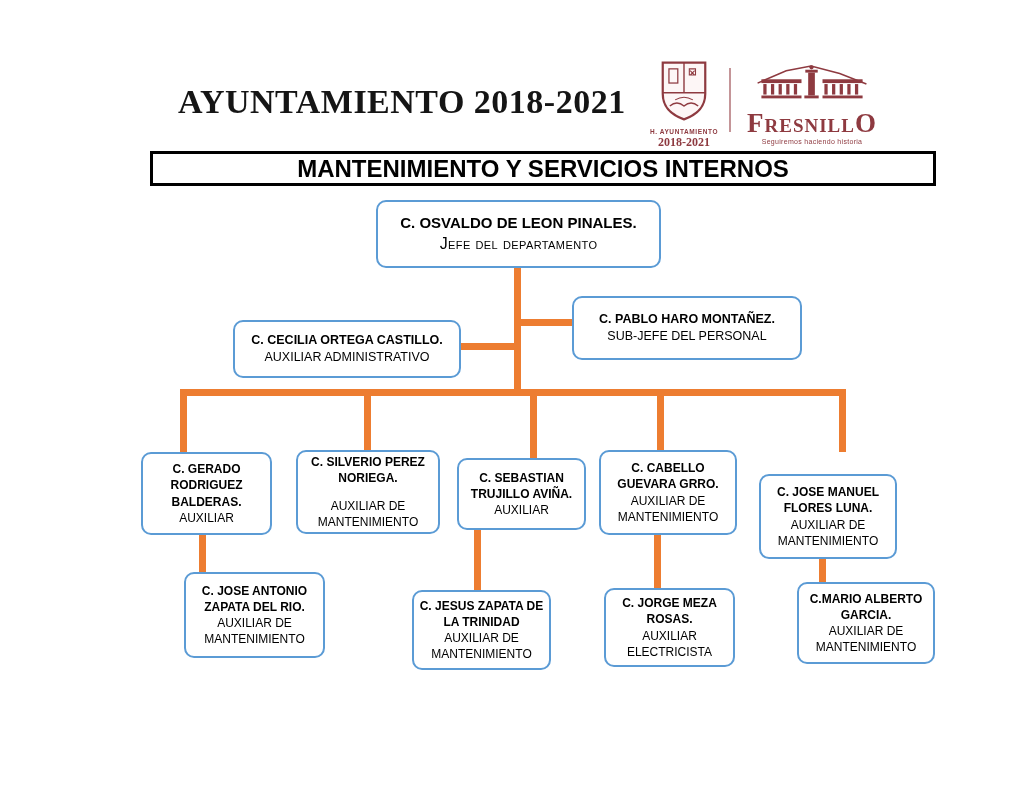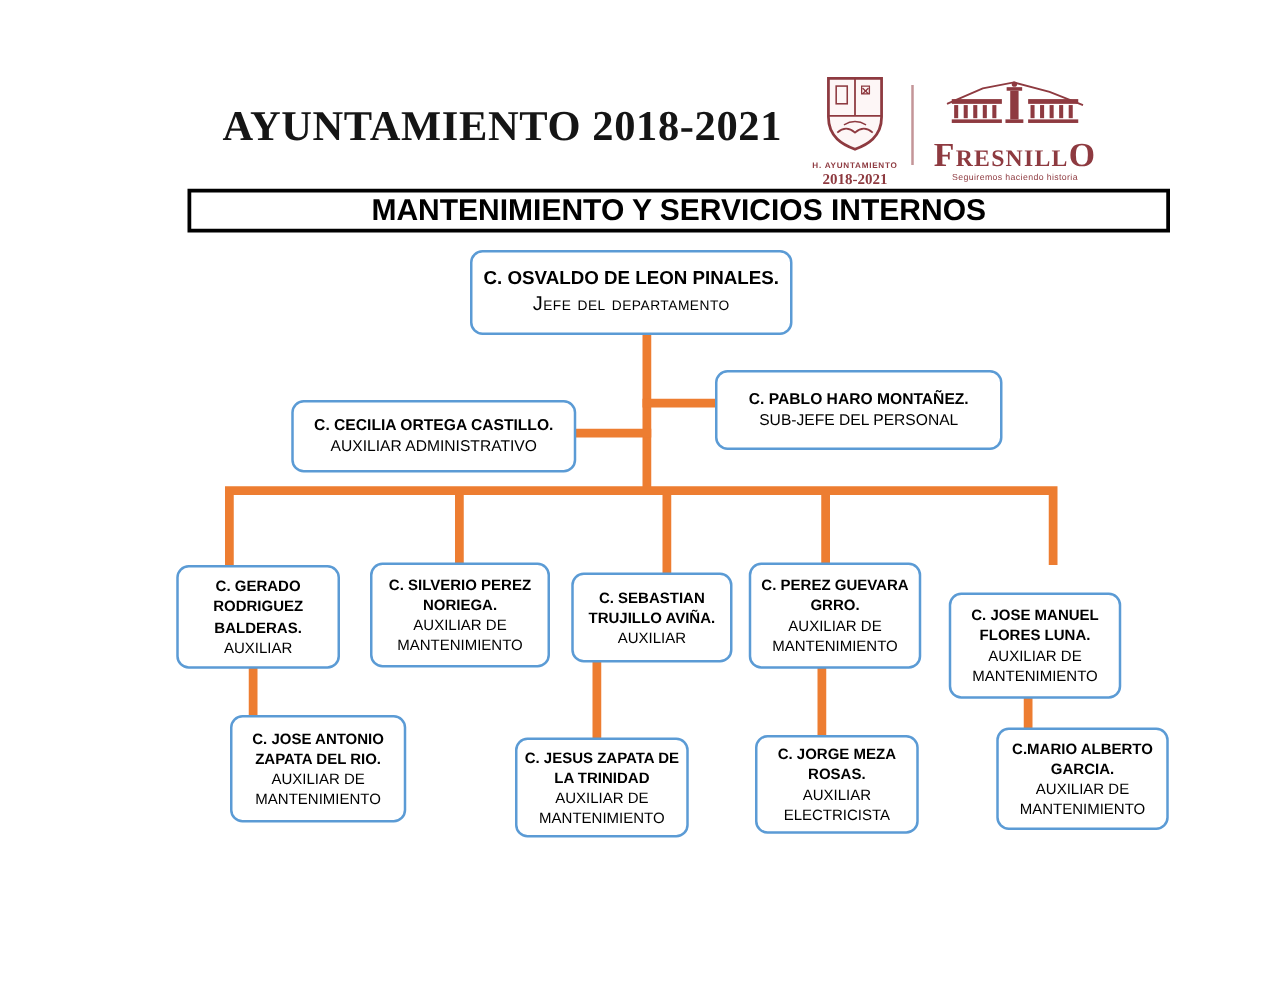--- a/index.html
+++ b/index.html
@@ -92,52 +92,52 @@
   <div class="conn" style="left:180px;top:396px;width:7px;height:58px;"></div>
   <div class="conn" style="left:364px;top:396px;width:7px;height:56px;"></div>
   <div class="conn" style="left:530px;top:396px;width:7px;height:64px;"></div>
   <div class="conn" style="left:657px;top:396px;width:7px;height:56px;"></div>
   <div class="conn" style="left:839px;top:396px;width:7px;height:56px;"></div>
   <div class="conn" style="left:199px;top:533px;width:7px;height:41px;"></div>
   <div class="conn" style="left:474px;top:529px;width:7px;height:63px;"></div>
   <div class="conn" style="left:654px;top:533px;width:7px;height:57px;"></div>
   <div class="conn" style="left:819px;top:533px;width:7px;height:51px;"></div>
 
-  <div class="node" style="left:376px;top:200px;width:258px;height:68px;">
+  <div class="node" style="left:376px;top:200px;width:285px;height:68px;">
     <div class="name fs15">C. OSVALDO DE LEON PINALES.</div>
     <div class="role-caps">Jefe del departamento</div>
   </div>
 
   <div class="node" style="left:572px;top:296px;width:230px;height:64px;">
     <div class="name fs13">C. PABLO HARO MONTAÑEZ.</div>
     <div class="fs13">SUB-JEFE DEL PERSONAL</div>
   </div>
 
   <div class="node" style="left:233px;top:320px;width:228px;height:58px;">
     <div class="name fs13">C. CECILIA ORTEGA CASTILLO.</div>
     <div class="fs13">AUXILIAR ADMINISTRATIVO</div>
   </div>
 
   <div class="node" style="left:141px;top:452px;width:131px;height:83px;">
     <div class="name fs12">C. GERADO RODRIGUEZ BALDERAS.</div>
     <div class="fs12">AUXILIAR</div>
   </div>
 
-  <div class="node" style="left:296px;top:450px;width:144px;height:84px;">
+  <div class="node" style="left:296px;top:450px;width:144px;height:84px;justify-content:space-between;">
     <div class="name fs12">C. SILVERIO PEREZ NORIEGA.</div>
     <div class="fs12">AUXILIAR DE MANTENIMIENTO</div>
   </div>
 
   <div class="node" style="left:457px;top:458px;width:129px;height:72px;">
     <div class="name fs12">C. SEBASTIAN TRUJILLO AVIÑA.</div>
     <div class="fs12">AUXILIAR</div>
   </div>
 
   <div class="node" style="left:599px;top:450px;width:138px;height:85px;">
-    <div class="name fs12">C. PEREZ GUEVARA GRRO.</div>
+    <div class="name fs12">C. CABELLO GUEVARA GRRO.</div>
     <div class="fs12">AUXILIAR DE MANTENIMIENTO</div>
   </div>
 
   <div class="node" style="left:759px;top:450px;width:138px;height:85px;margin-top:24px;">
     <div class="name fs12">C. JOSE MANUEL FLORES LUNA.</div>
     <div class="fs12">AUXILIAR DE MANTENIMIENTO</div>
   </div>
 
   <div class="node" style="left:184px;top:572px;width:141px;height:86px;">
     <div class="name fs12">C. JOSE ANTONIO ZAPATA DEL RIO.</div>

